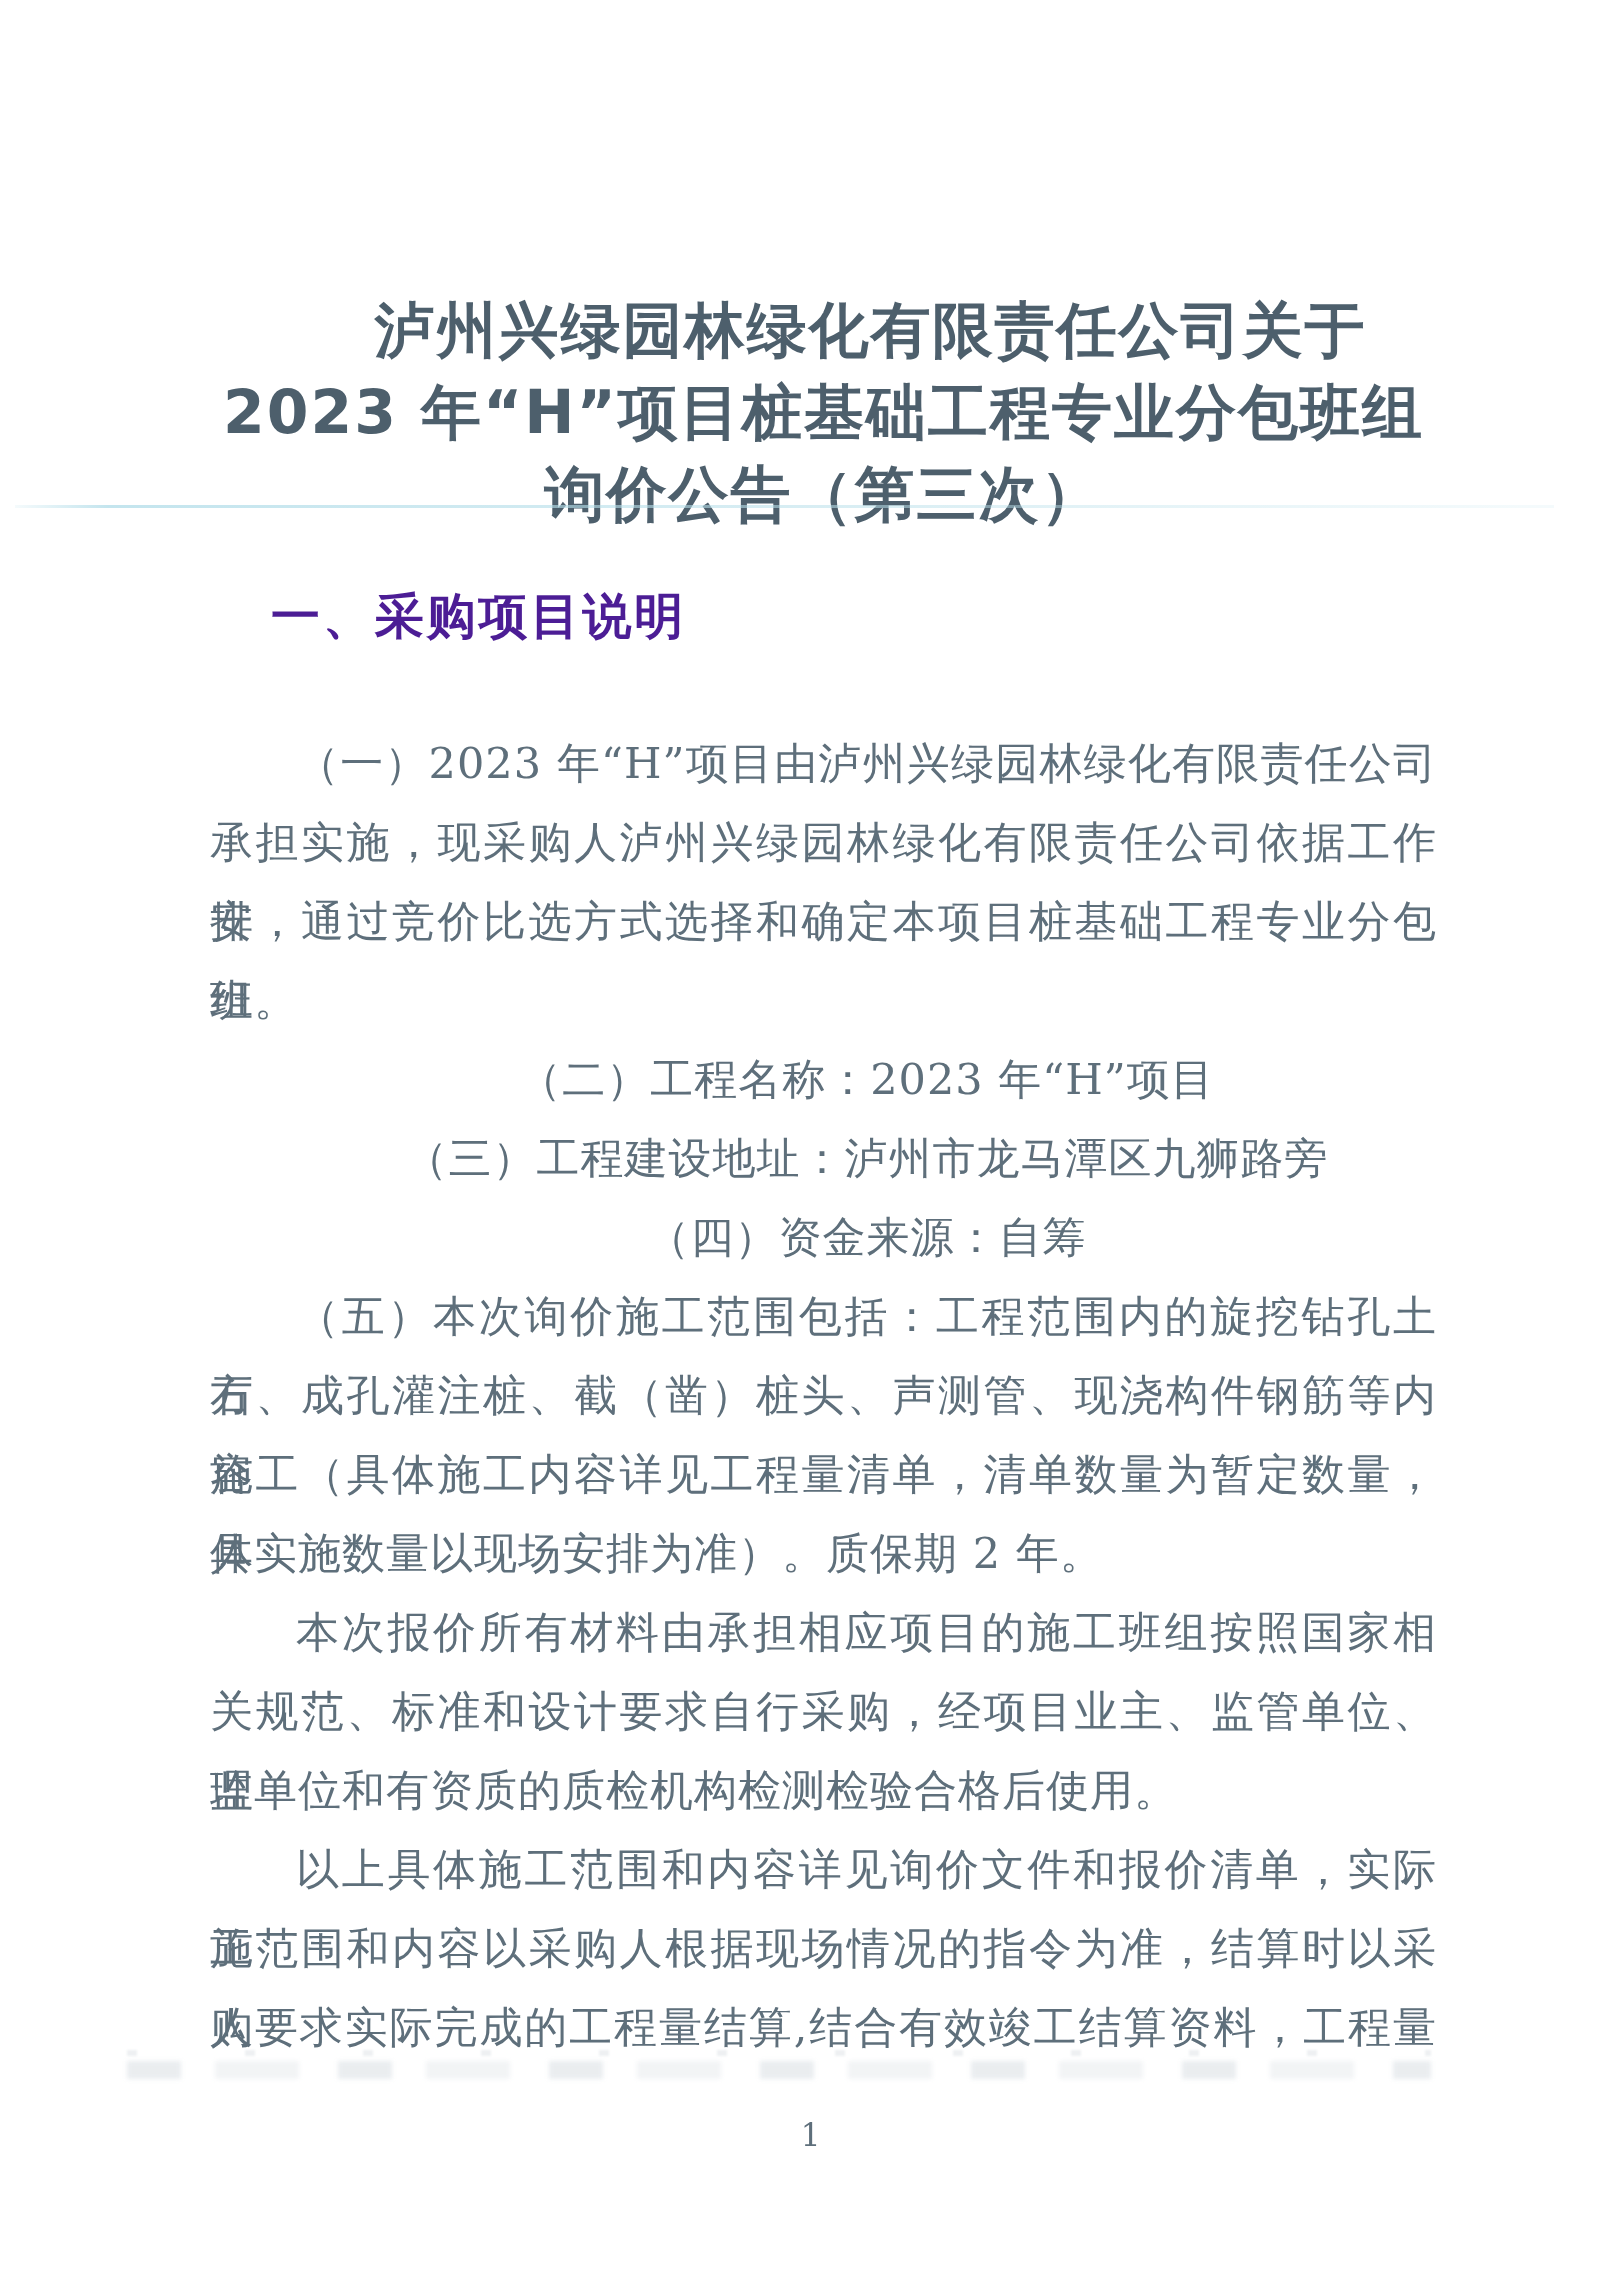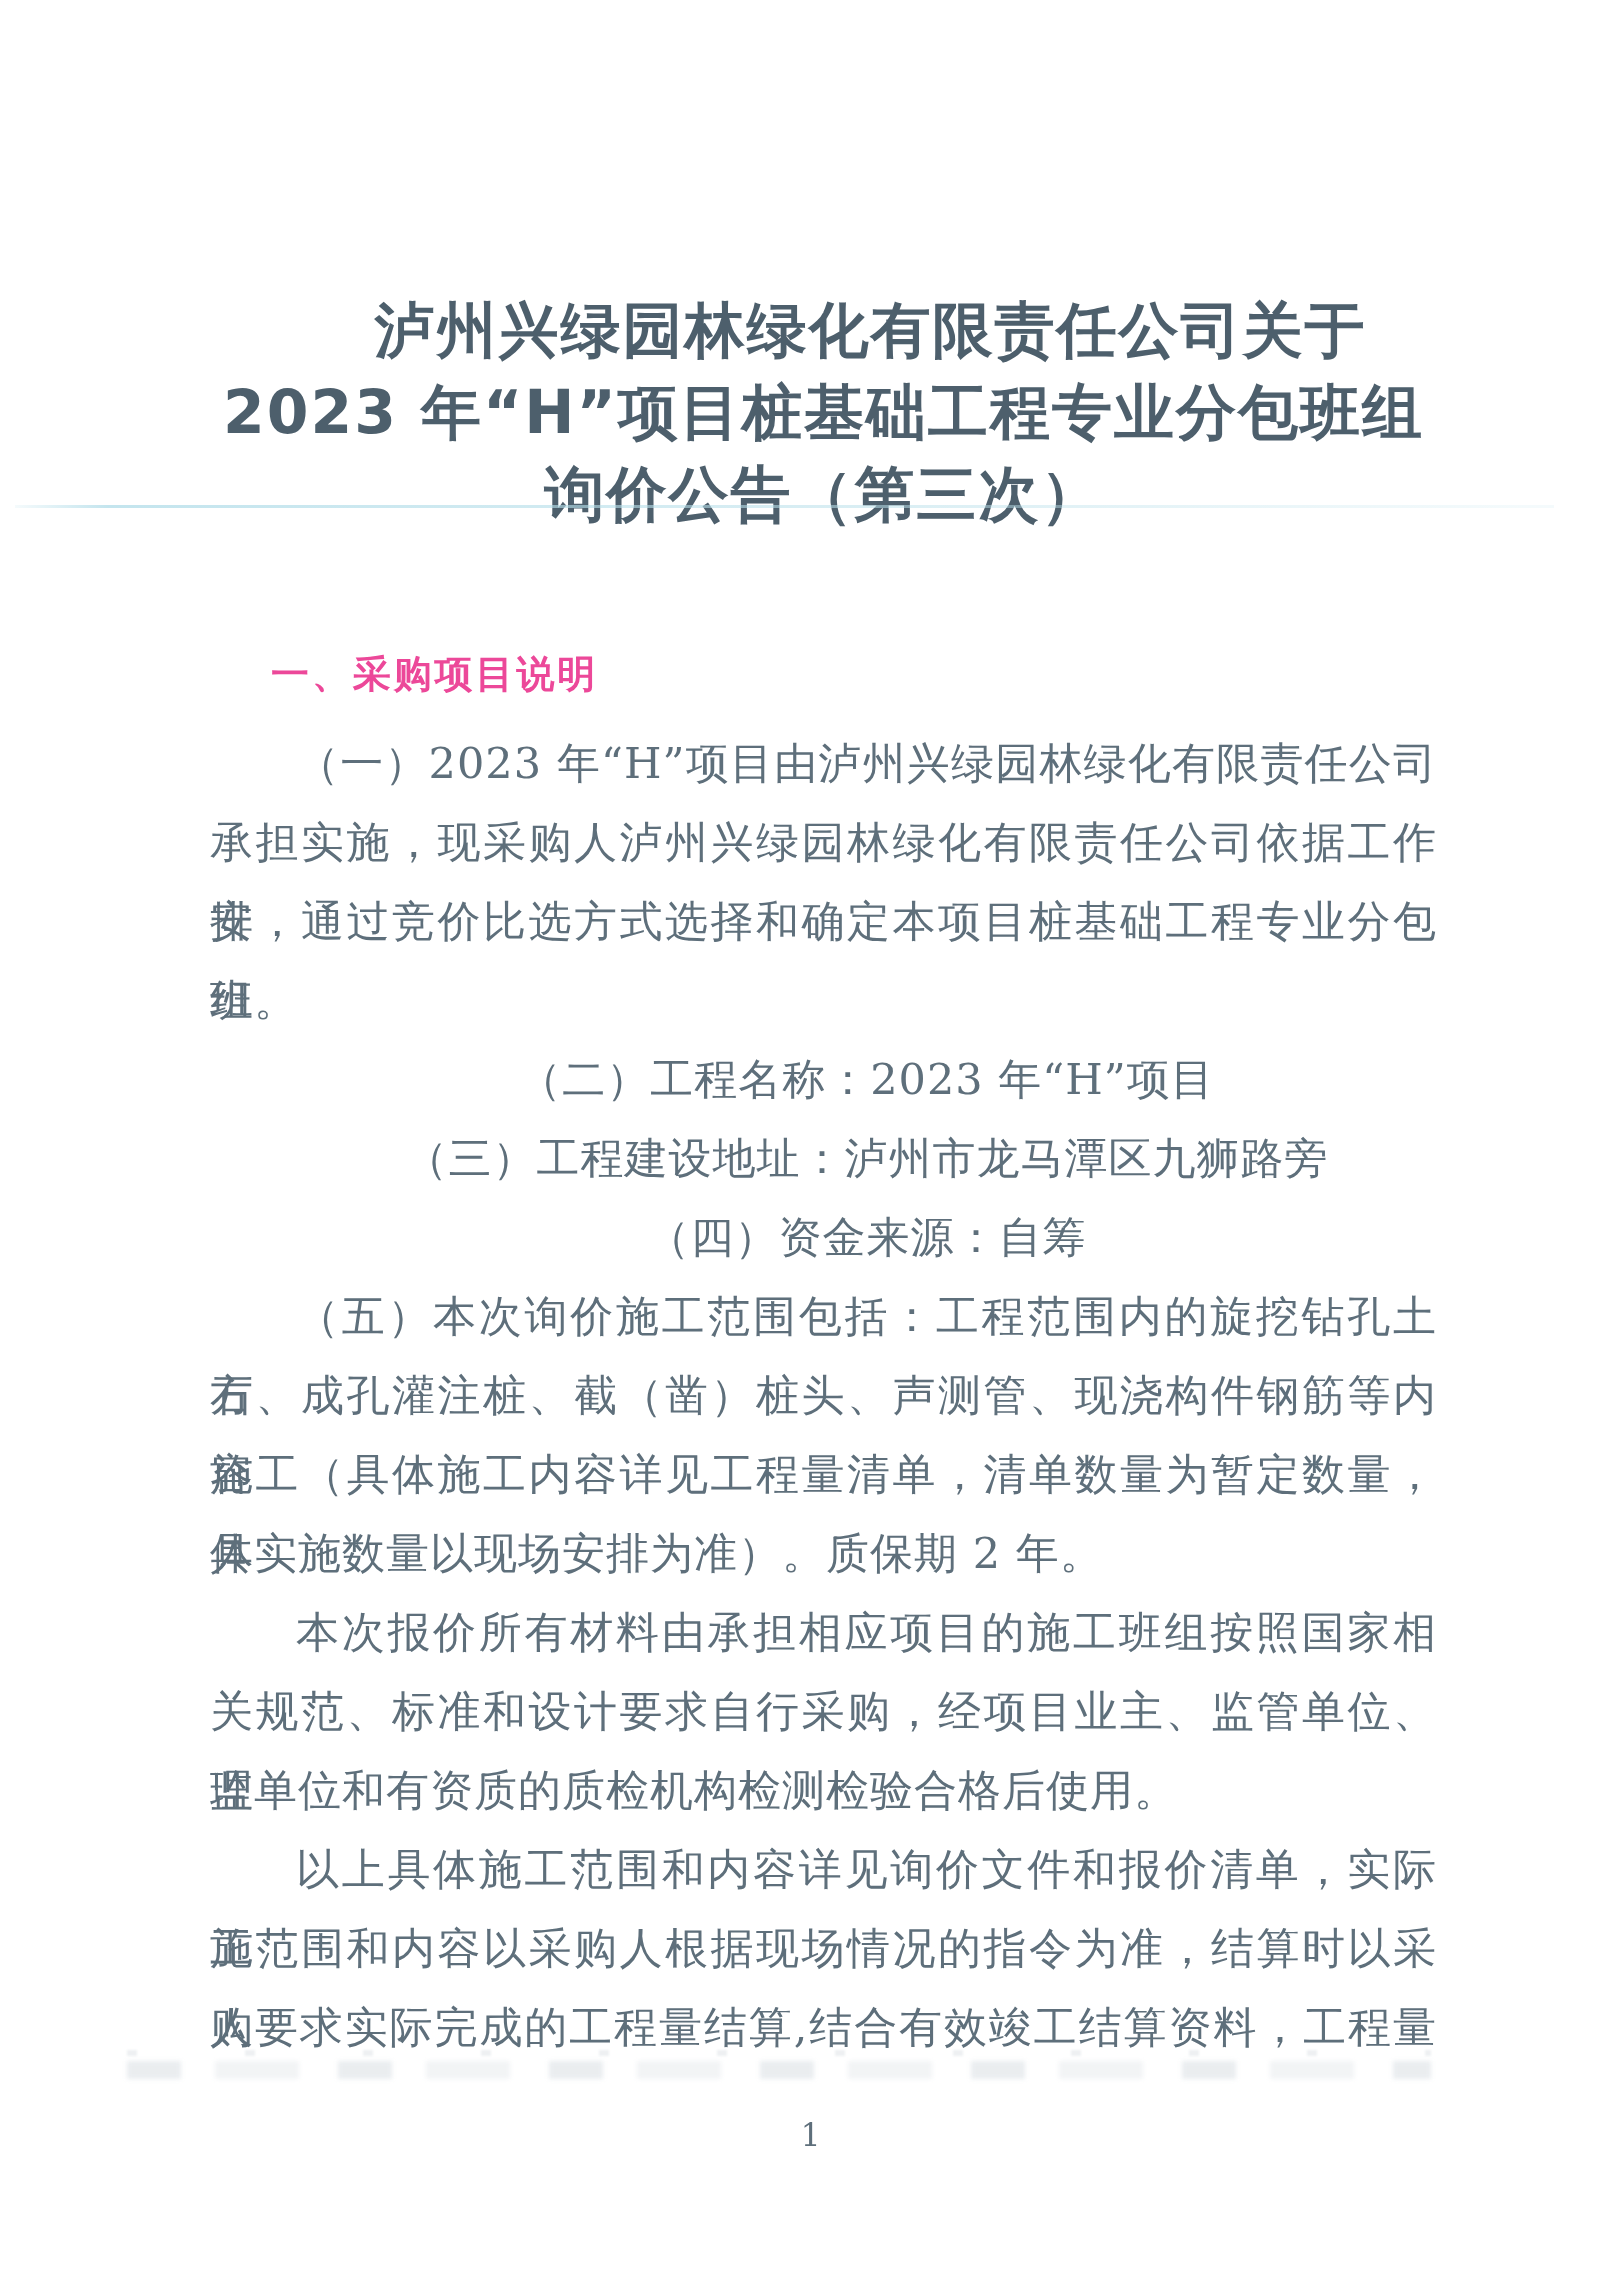--- a/index.html
+++ b/index.html
@@ -30,29 +30,29 @@
     top:505px;left:14.7px;width:1539px;height:2.9px;
     background:linear-gradient(90deg,
       rgba(186,224,234,0.15),
       rgba(176,220,232,0.75) 6%,
       rgba(186,224,234,0.55) 55%,
       rgba(200,231,239,0.20) 98%);
   }
   
   .heading{
     position:absolute;
-    top:645px;left:210px;width:1227px;
+    top:587px;left:210px;width:1227px;
     padding-left:61px;
     box-sizing:border-box;
     font-family:"DejaVu Sans", sans-serif;
     font-weight:700;
-    font-size:38px;
+    font-size:49px;
     line-height:59px;
     letter-spacing:2.9px;
-    color:#ec4899;
+    color:#4c1d95;
   }
   
   .body-text{
     position:absolute;
     top:724px;left:210px;width:1227px;
     font-size:43px;
     color:#5e6f7b;
     letter-spacing:1px;
   }
   .bline{

